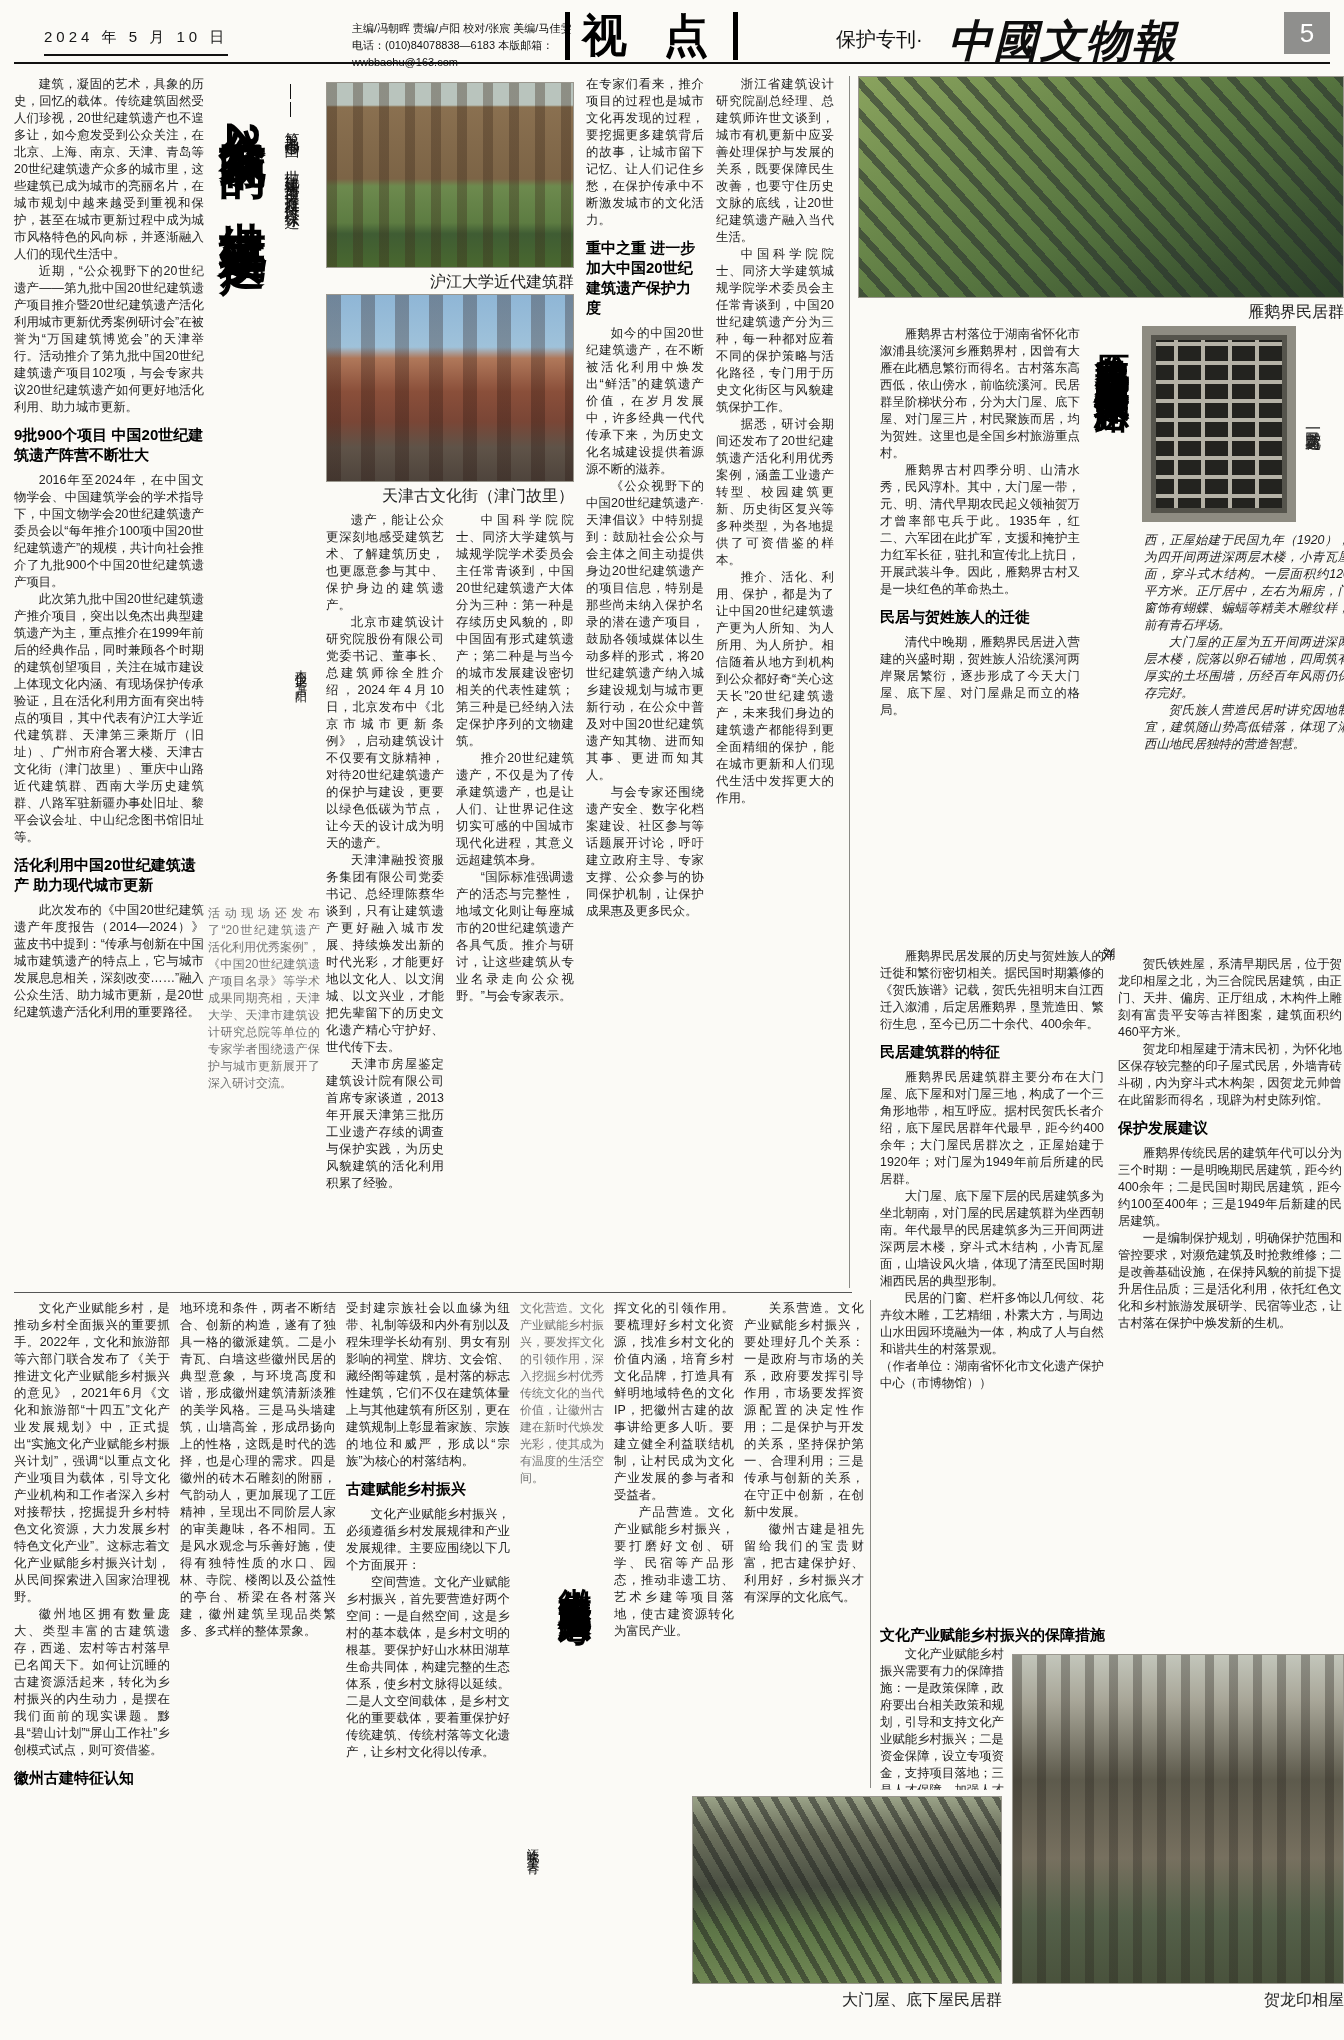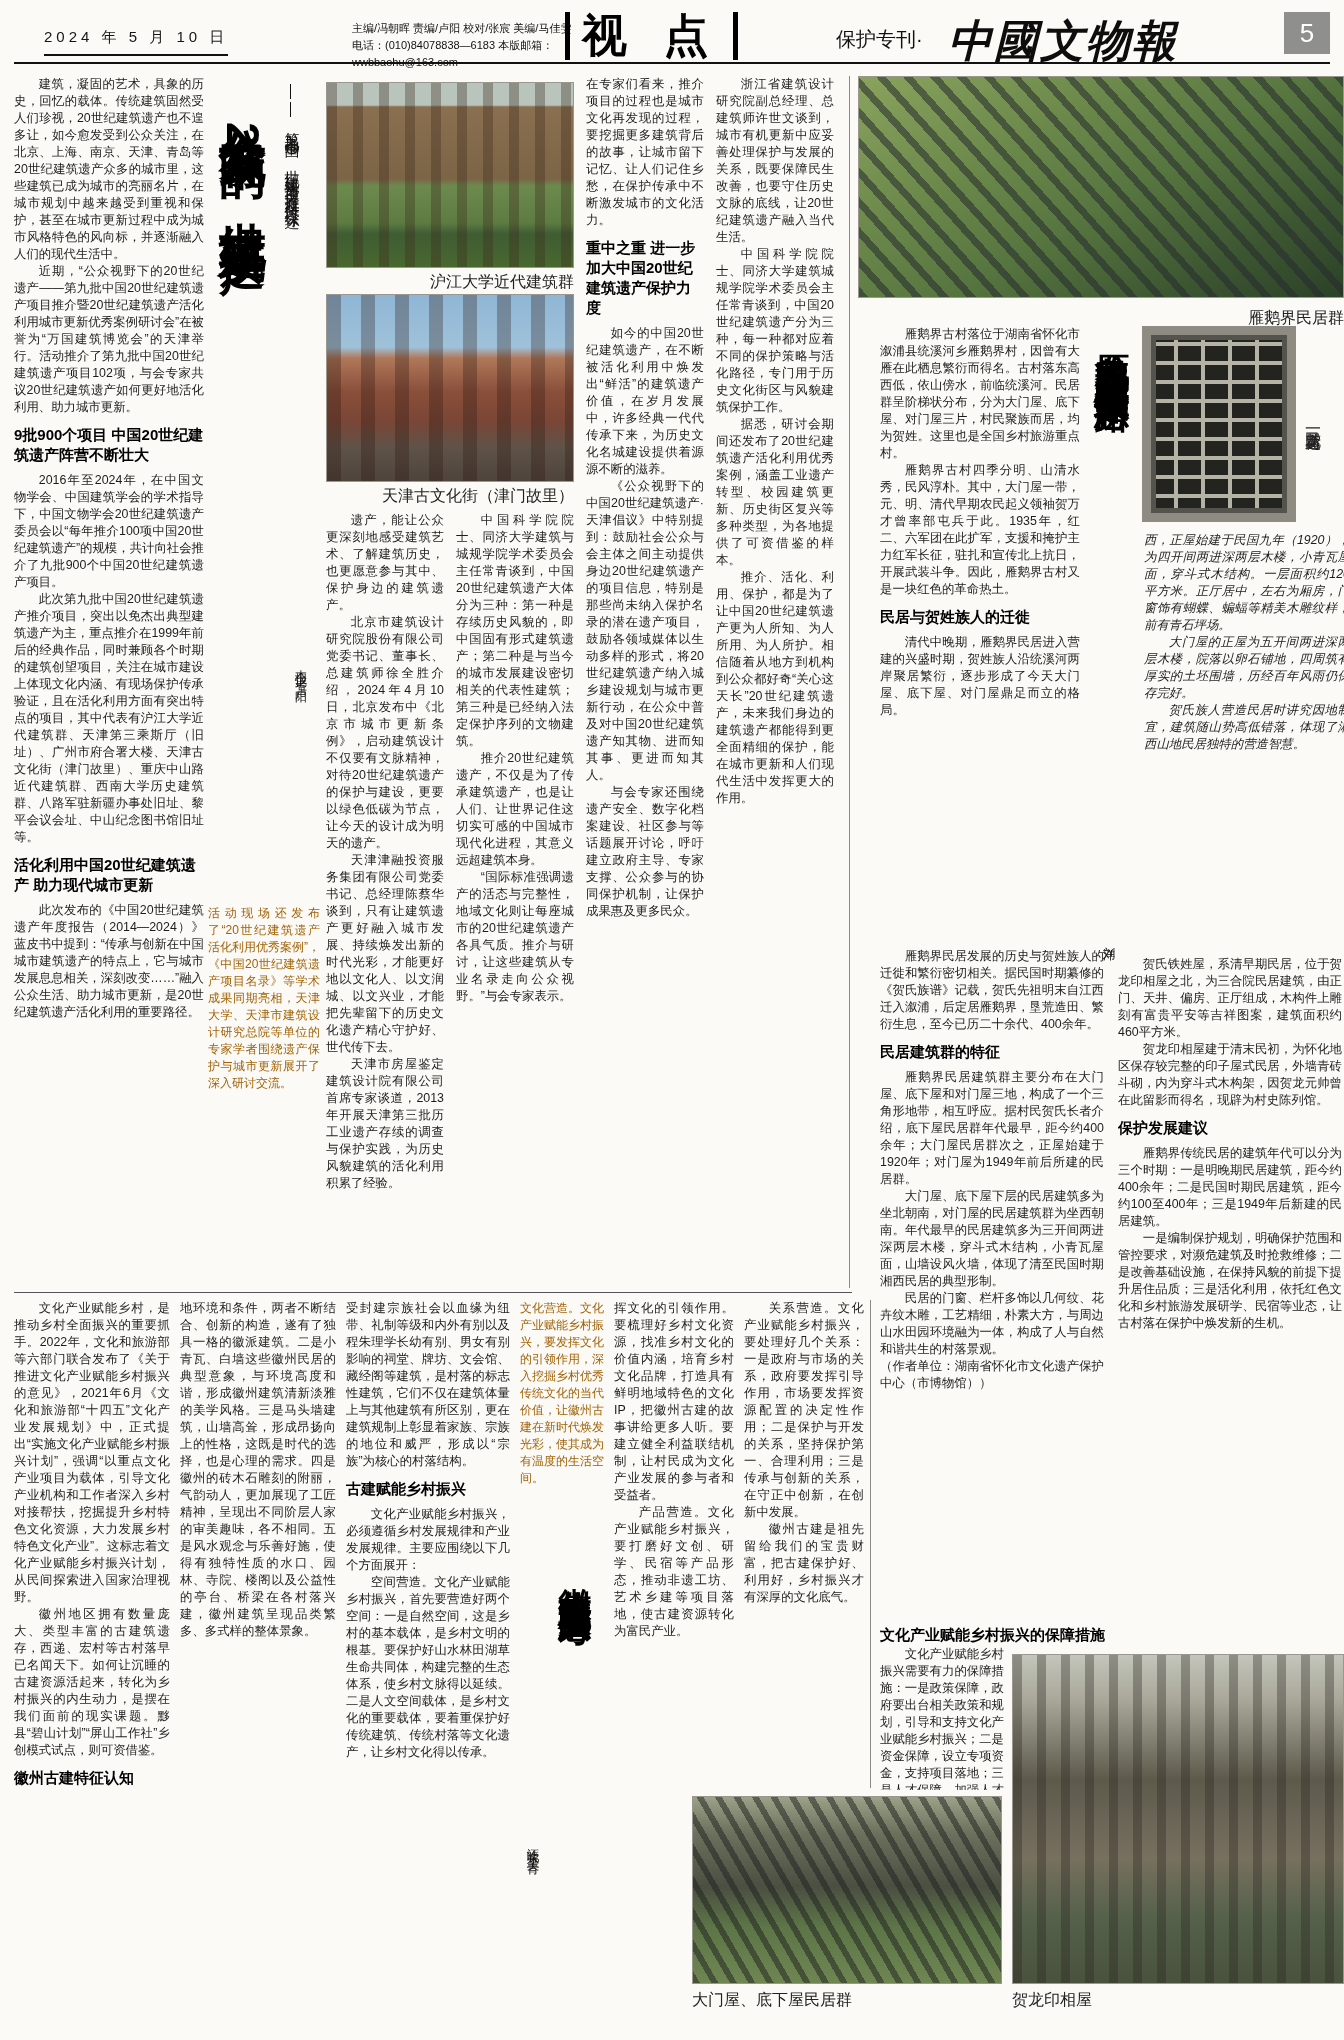--- a/index.html
+++ b/index.html
@@ -8,21 +8,21 @@
     position:relative; width:1344px; height:2040px; margin:0 auto;
     background:#fbfaf6; color:#161616; overflow:hidden;
     font-family:"Liberation Sans","DejaVu Sans",sans-serif;
   }
   .abs { position:absolute; }
   .para { font-size:12.4px; line-height:17px; text-align:justify; text-indent:2em; color:#1c1c1c; }
   .col { overflow:hidden; }
   .subhead { font-weight:bold; font-size:15px; line-height:20px; margin:9px 0 7px 0; color:#000; text-indent:0; }
   .caption { font-size:16px; color:#222; }
   .cap-right { text-align:right; }
-  .cap-center { text-align:left; }
+  .cap-center { text-align:right; }
   .vrule { background:#8a8a85; width:1px; }
   .hrule { background:#555; height:1px; }
   
   .date { font-size:15px; letter-spacing:4px; border-bottom:2px solid #111; padding-bottom:7px; font-weight:500; }
   .staff { font-size:11px; line-height:17px; color:#111; }
   .masthead { display:flex; align-items:center; gap:12px; }
   .mast-bar { width:5px; height:48px; background:#000; }
   .mast-title { font-size:45px; font-weight:bold; letter-spacing:12px; color:#000; }
   .edition-prefix { font-size:20px; color:#111; }
   .paper-name { font-family:"DejaVu Serif","Liberation Serif",serif; font-style:italic; font-weight:bold; font-size:44px; color:#0d0d0d; letter-spacing:2px; }
@@ -49,21 +49,21 @@
   .ph-damen { background:
       repeating-linear-gradient(60deg, rgba(30,32,30,.5) 0 6px, rgba(0,0,0,0) 6px 16px),
       linear-gradient(180deg,#9aa287 0%,#6b6f5c 20%,#4a4f42 48%,#5d7547 70%,#6f8653 100%); }
   .ph-helong { background:
       repeating-linear-gradient(90deg, rgba(40,36,30,.35) 0 9px, rgba(0,0,0,0) 9px 24px),
       linear-gradient(180deg,#c3c6bb 0%,#a8a698 14%,#5d5a4c 38%,#77705f 62%,#55614a 80%,#49523c 100%); }
   .lattice { background-color:#23231f; border:9px solid #8e8c82; box-shadow:inset 0 0 0 5px #55544c;
     background-image:
       repeating-linear-gradient(0deg, rgba(0,0,0,0) 0 15px, #b5b2a6 15px 19px),
       repeating-linear-gradient(90deg, rgba(0,0,0,0) 0 23px, #b5b2a6 23px 27px); }
-  .smallnote { font-size:12px; line-height:17px; text-align:justify; color:#a16207; }
+  .smallnote { font-size:12px; line-height:17px; text-align:justify; color:#737373; }
 </style>
 </head>
 <body>
 
 <div class="page">
 
   <div class="abs" style="left:44px; top:28px;">
     <div class="date">2024 年 5 月 10 日</div>
   </div>
   <div class="abs staff" style="left:352px; top:20px; width:300px;">
@@ -124,21 +124,21 @@
     <p class="para">浙江省建筑设计研究院副总经理、总建筑师许世文谈到，城市有机更新中应妥善处理保护与发展的关系，既要保障民生改善，也要守住历史文脉的底线，让20世纪建筑遗产融入当代生活。</p>
     <p class="para">中国科学院院士、同济大学建筑城规学院学术委员会主任常青谈到，中国20世纪建筑遗产分为三种，每一种都对应着不同的保护策略与活化路径，专门用于历史文化街区与风貌建筑保护工作。</p>
     <p class="para">据悉，研讨会期间还发布了20世纪建筑遗产活化利用优秀案例，涵盖工业遗产转型、校园建筑更新、历史街区复兴等多种类型，为各地提供了可资借鉴的样本。</p>
     <p class="para">推介、活化、利用、保护，都是为了让中国20世纪建筑遗产更为人所知、为人所用、为人所护。相信随着从地方到机构到公众都好奇“关心这天长”20世纪建筑遗产，未来我们身边的建筑遗产都能得到更全面精细的保护，能在城市更新和人们现代生活中发挥更大的作用。</p>
   </div>
 
   <div class="abs vrule" style="left:849px; top:76px; height:1212px;"></div>
   <div class="abs hrule" style="left:14px; top:1292px; width:838px;"></div>
 
   <div class="abs photo ph-village" style="left:858px; top:76px; width:486px; height:222px;"></div>
-  <div class="abs caption cap-right" style="left:858px; top:302px; width:486px;margin-top:6px;">雁鹅界民居群</div>
+  <div class="abs caption cap-right" style="left:858px; top:302px; width:486px;">雁鹅界民居群</div>
 
   <div class="abs col" style="left:880px; top:326px; width:200px; height:614px;">
     <p class="para">雁鹅界古村落位于湖南省怀化市溆浦县统溪河乡雁鹅界村，因曾有大雁在此栖息繁衍而得名。古村落东高西低，依山傍水，前临统溪河。民居群呈阶梯状分布，分为大门屋、底下屋、对门屋三片，村民聚族而居，均为贺姓。这里也是全国乡村旅游重点村。</p>
     <p class="para">雁鹅界古村四季分明、山清水秀，民风淳朴。其中，大门屋一带，元、明、清代早期农民起义领袖贺万才曾率部屯兵于此。1935年，红二、六军团在此扩军，支援和掩护主力红军长征，驻扎和宣传北上抗日，开展武装斗争。因此，雁鹅界古村又是一块红色的革命热土。</p>
     <div class="subhead">民居与贺姓族人的迁徙</div>
     <p class="para">清代中晚期，雁鹅界民居进入营建的兴盛时期，贺姓族人沿统溪河两岸聚居繁衍，逐步形成了今天大门屋、底下屋、对门屋鼎足而立的格局。</p>
   </div>
 
   <div class="abs vtext headline2" style="left:1088px; top:326px; height:600px;">雁鹅界民居建筑群的特征及保护思路</div>
   <div class="abs vtext author-v" style="left:1100px; top:936px; height:46px;">刘洋</div>

